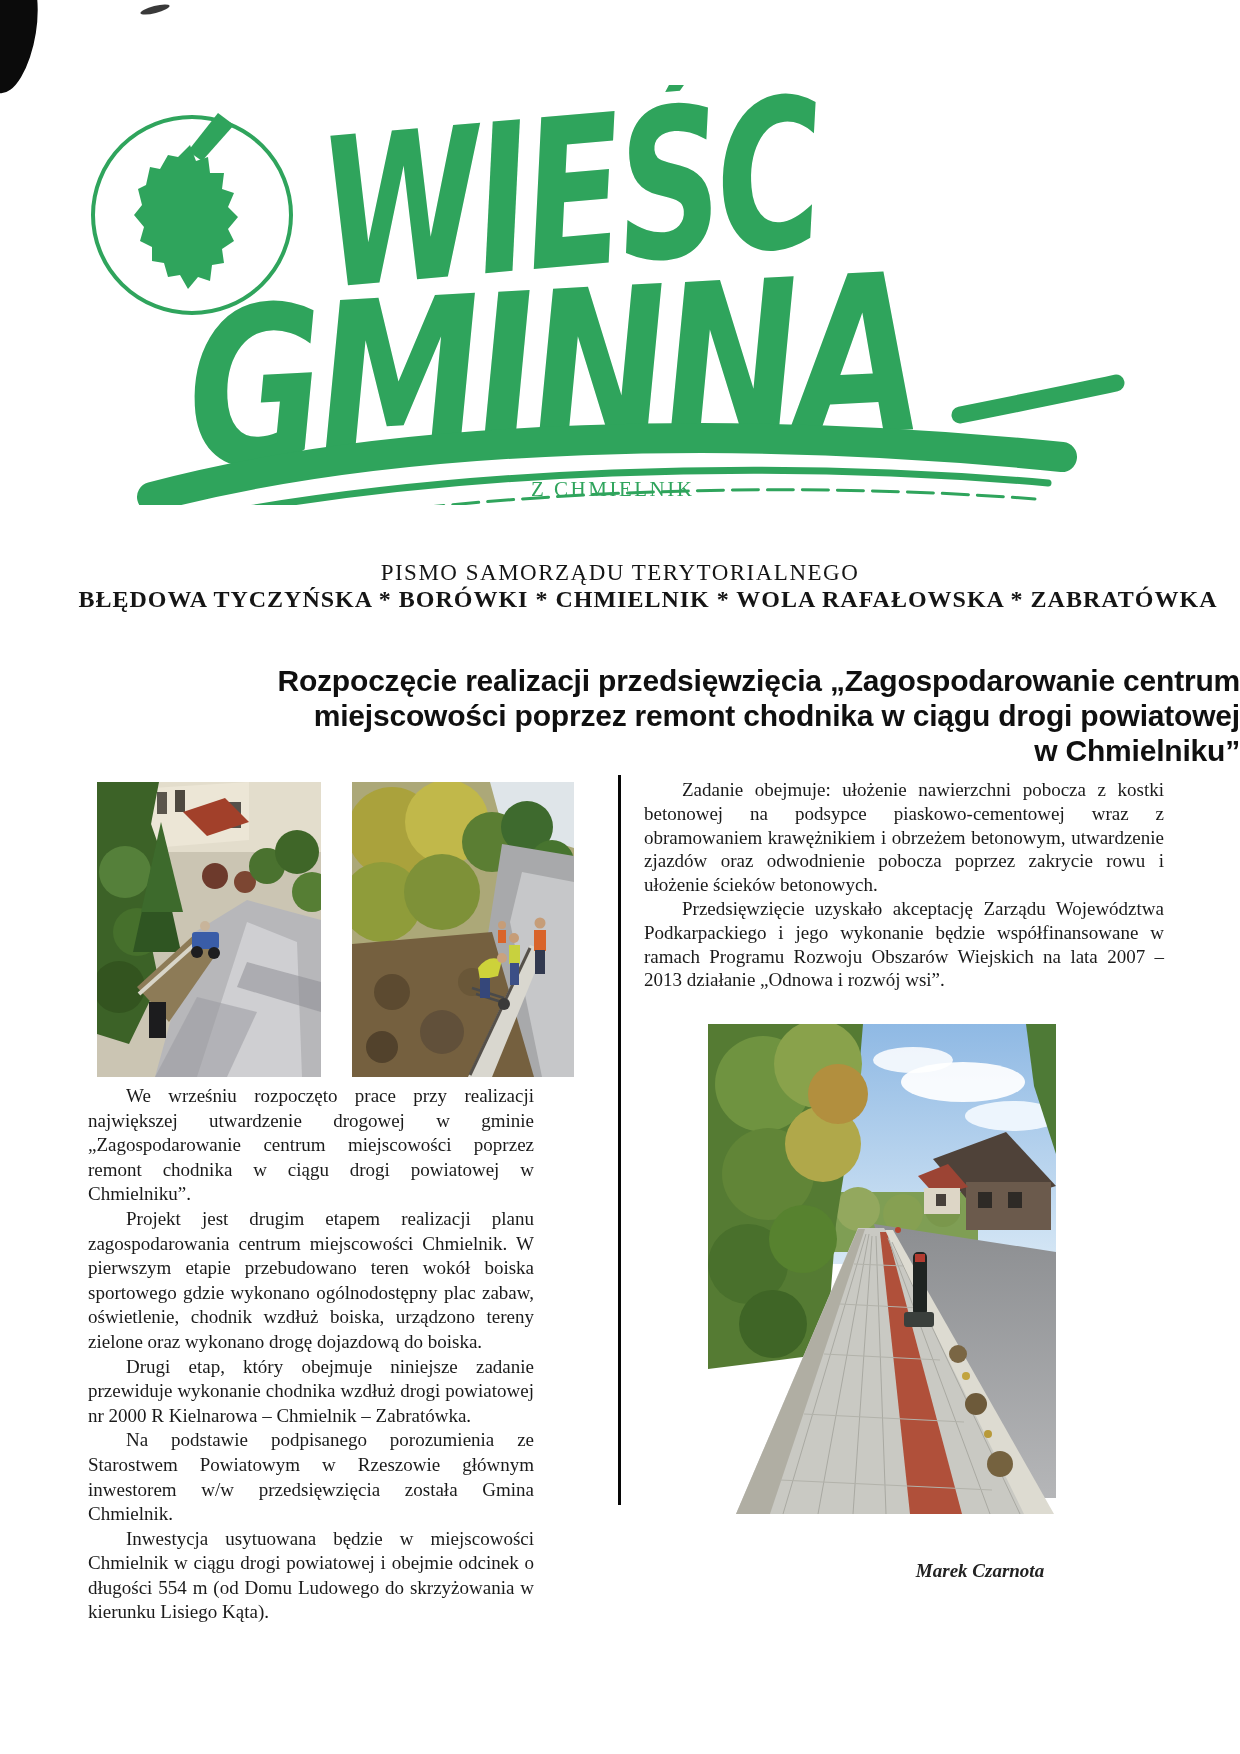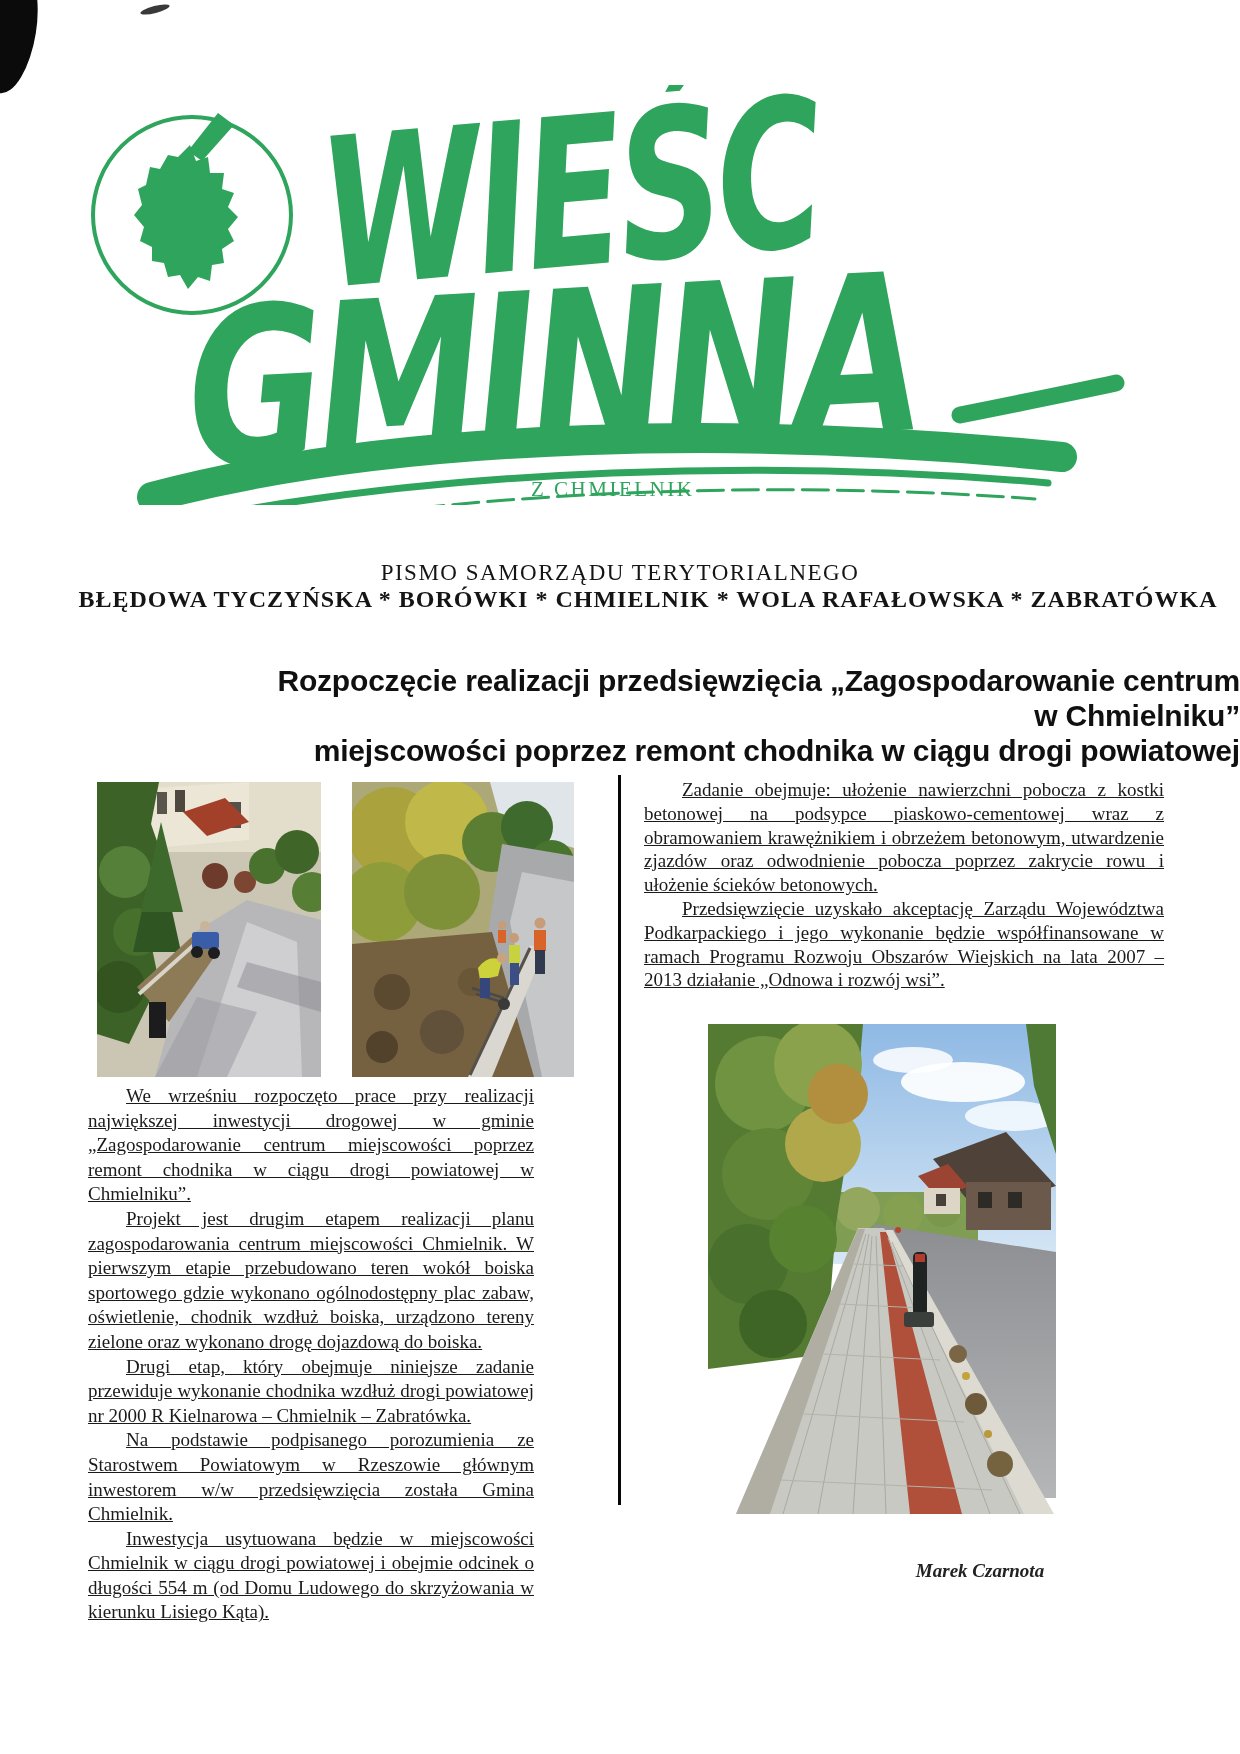--- a/index.html
+++ b/index.html
@@ -46,21 +46,21 @@
   }
   
   .divider{position:absolute;left:618px;top:775px;width:3px;height:730px;background:#070707;}
   
   .photo{position:absolute;display:block;}
   .photo svg{display:block;width:100%;height:100%;}
   .photo1{left:97px;top:782px;width:224px;height:295px;}
   .photo2{left:352px;top:782px;width:222px;height:295px;}
   .photo3{left:708px;top:1024px;width:348px;height:490px;}
   
-  .col{position:absolute;text-align:justify;text-decoration:underline;}
+  .col{position:absolute;text-align:justify;}
   .col p{margin:0;text-indent:38px;}
   .col-left{left:88px;top:1084px;width:446px;font-size:19px;line-height:24.6px;}
   .col-right{left:644px;top:778px;width:520px;font-size:19px;line-height:23.8px;}
   .caption{
     position:absolute;left:840px;top:1560px;width:280px;text-align:center;
     font-weight:bold;font-style:italic;font-size:19px;color:#222;
   }
 </style>
 </head>
 <body>
@@ -96,22 +96,22 @@
       <path d="M150,452 C430,402 740,396 975,414" stroke-width="3" stroke-linecap="round" stroke-dasharray="26 9"></path>
     </g>
   </svg>
   <div class="subtitle">Z CHMIELNIK</div>
 
   <div class="hdr1">PISMO SAMORZĄDU TERYTORIALNEGO</div>
   <div class="hdr2">BŁĘDOWA TYCZYŃSKA * BORÓWKI * CHMIELNIK * WOLA RAFAŁOWSKA * ZABRATÓWKA</div>
 
   <div class="title">
     <div>Rozpoczęcie realizacji przedsięwzięcia „Zagospodarowanie centrum</div>
+    <div>miejscowości poprzez remont chodnika w ciągu drogi powiatowej</div>
     <div>w Chmielniku”</div>
-    <div>miejscowości poprzez remont chodnika w ciągu drogi powiatowej</div>
   </div>
 
   <div class="divider"></div>
 
   <div class="photo photo1">
     <svg viewBox="0 0 224 295" preserveAspectRatio="none">
       <rect width="224" height="295" fill="#cbc5b3"></rect>
       <rect width="224" height="70" fill="#e3ddcc"></rect>
       <polygon points="55,6 152,0 152,58 55,66" fill="#ece6d6"></polygon>
       <rect x="60" y="10" width="10" height="22" fill="#5a554c"></rect>
@@ -173,21 +173,21 @@
       <circle cx="162" cy="156" r="5" fill="#c69d78"></circle>
       <rect x="182" y="148" width="12" height="21" fill="#d9642a"></rect>
       <rect x="183" y="168" width="10" height="24" fill="#31394f"></rect>
       <circle cx="188" cy="141" r="5.5" fill="#c69d78"></circle>
       <rect x="146" y="148" width="8" height="13" fill="#d9642a"></rect>
       <circle cx="150" cy="143" r="4" fill="#c69d78"></circle>
     </svg>
   </div>
 
   <div class="col col-left">
-    <p>We wrześniu rozpoczęto prace przy realizacji największej inwestycji drogowej w gminie „Zagospodarowanie centrum miejscowości poprzez remont chodnika w ciągu drogi powiatowej w Chmielniku”.</p>
+    <p>We wrześniu rozpoczęto prace przy realizacji największej utwardzenie drogowej w gminie „Zagospodarowanie centrum miejscowości poprzez remont chodnika w ciągu drogi powiatowej w Chmielniku”.</p>
     <p>Projekt jest drugim etapem realizacji planu zagospodarowania centrum miejscowości Chmielnik. W pierwszym etapie przebudowano teren wokół boiska sportowego gdzie wykonano ogólnodostępny plac zabaw, oświetlenie, chodnik wzdłuż boiska, urządzono tereny zielone oraz wykonano drogę dojazdową do boiska.</p>
     <p>Drugi etap, który obejmuje niniejsze zadanie przewiduje wykonanie chodnika wzdłuż drogi powiatowej nr 2000 R Kielnarowa – Chmielnik – Zabratówka.</p>
     <p>Na podstawie podpisanego porozumienia ze Starostwem Powiatowym w Rzeszowie głównym inwestorem w/w przedsięwzięcia została Gmina Chmielnik.</p>
     <p>Inwestycja usytuowana będzie w miejscowości Chmielnik w ciągu drogi powiatowej i obejmie odcinek o długości 554 m (od Domu Ludowego do skrzyżowania w kierunku Lisiego Kąta).</p>
   </div>
 
   <div class="col col-right">
     <p>Zadanie obejmuje: ułożenie nawierzchni pobocza z kostki betonowej na podsypce piaskowo-cementowej wraz z obramowaniem krawężnikiem i obrzeżem betonowym, utwardzenie zjazdów oraz odwodnienie pobocza poprzez zakrycie rowu i ułożenie ścieków betonowych.</p>
     <p>Przedsięwzięcie uzyskało akceptację Zarządu Województwa Podkarpackiego i jego wykonanie będzie współfinansowane w ramach Programu Rozwoju Obszarów Wiejskich na lata 2007 – 2013 działanie „Odnowa i rozwój wsi”.</p>
   </div>

